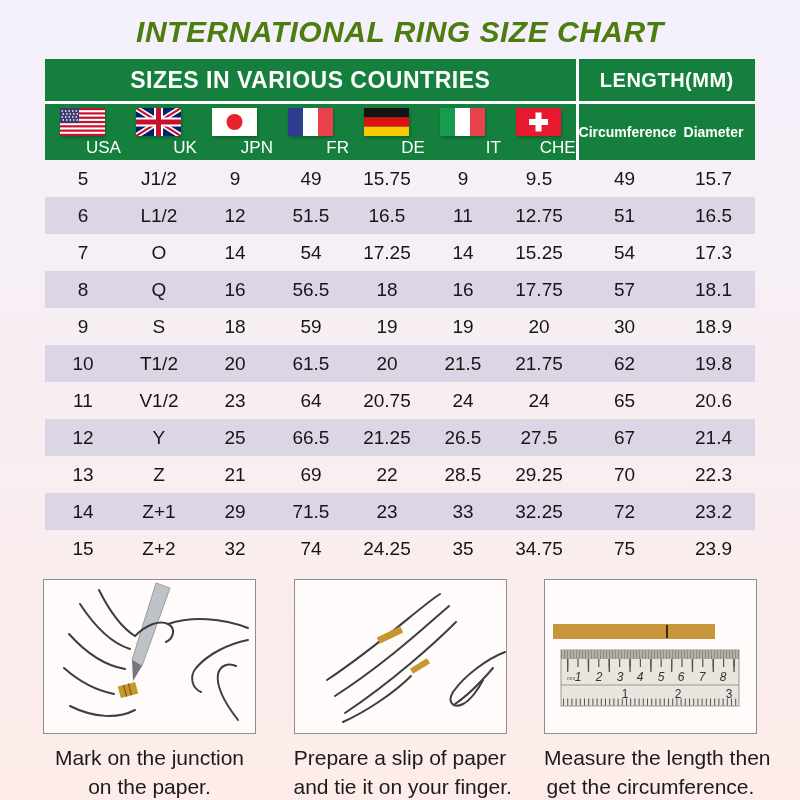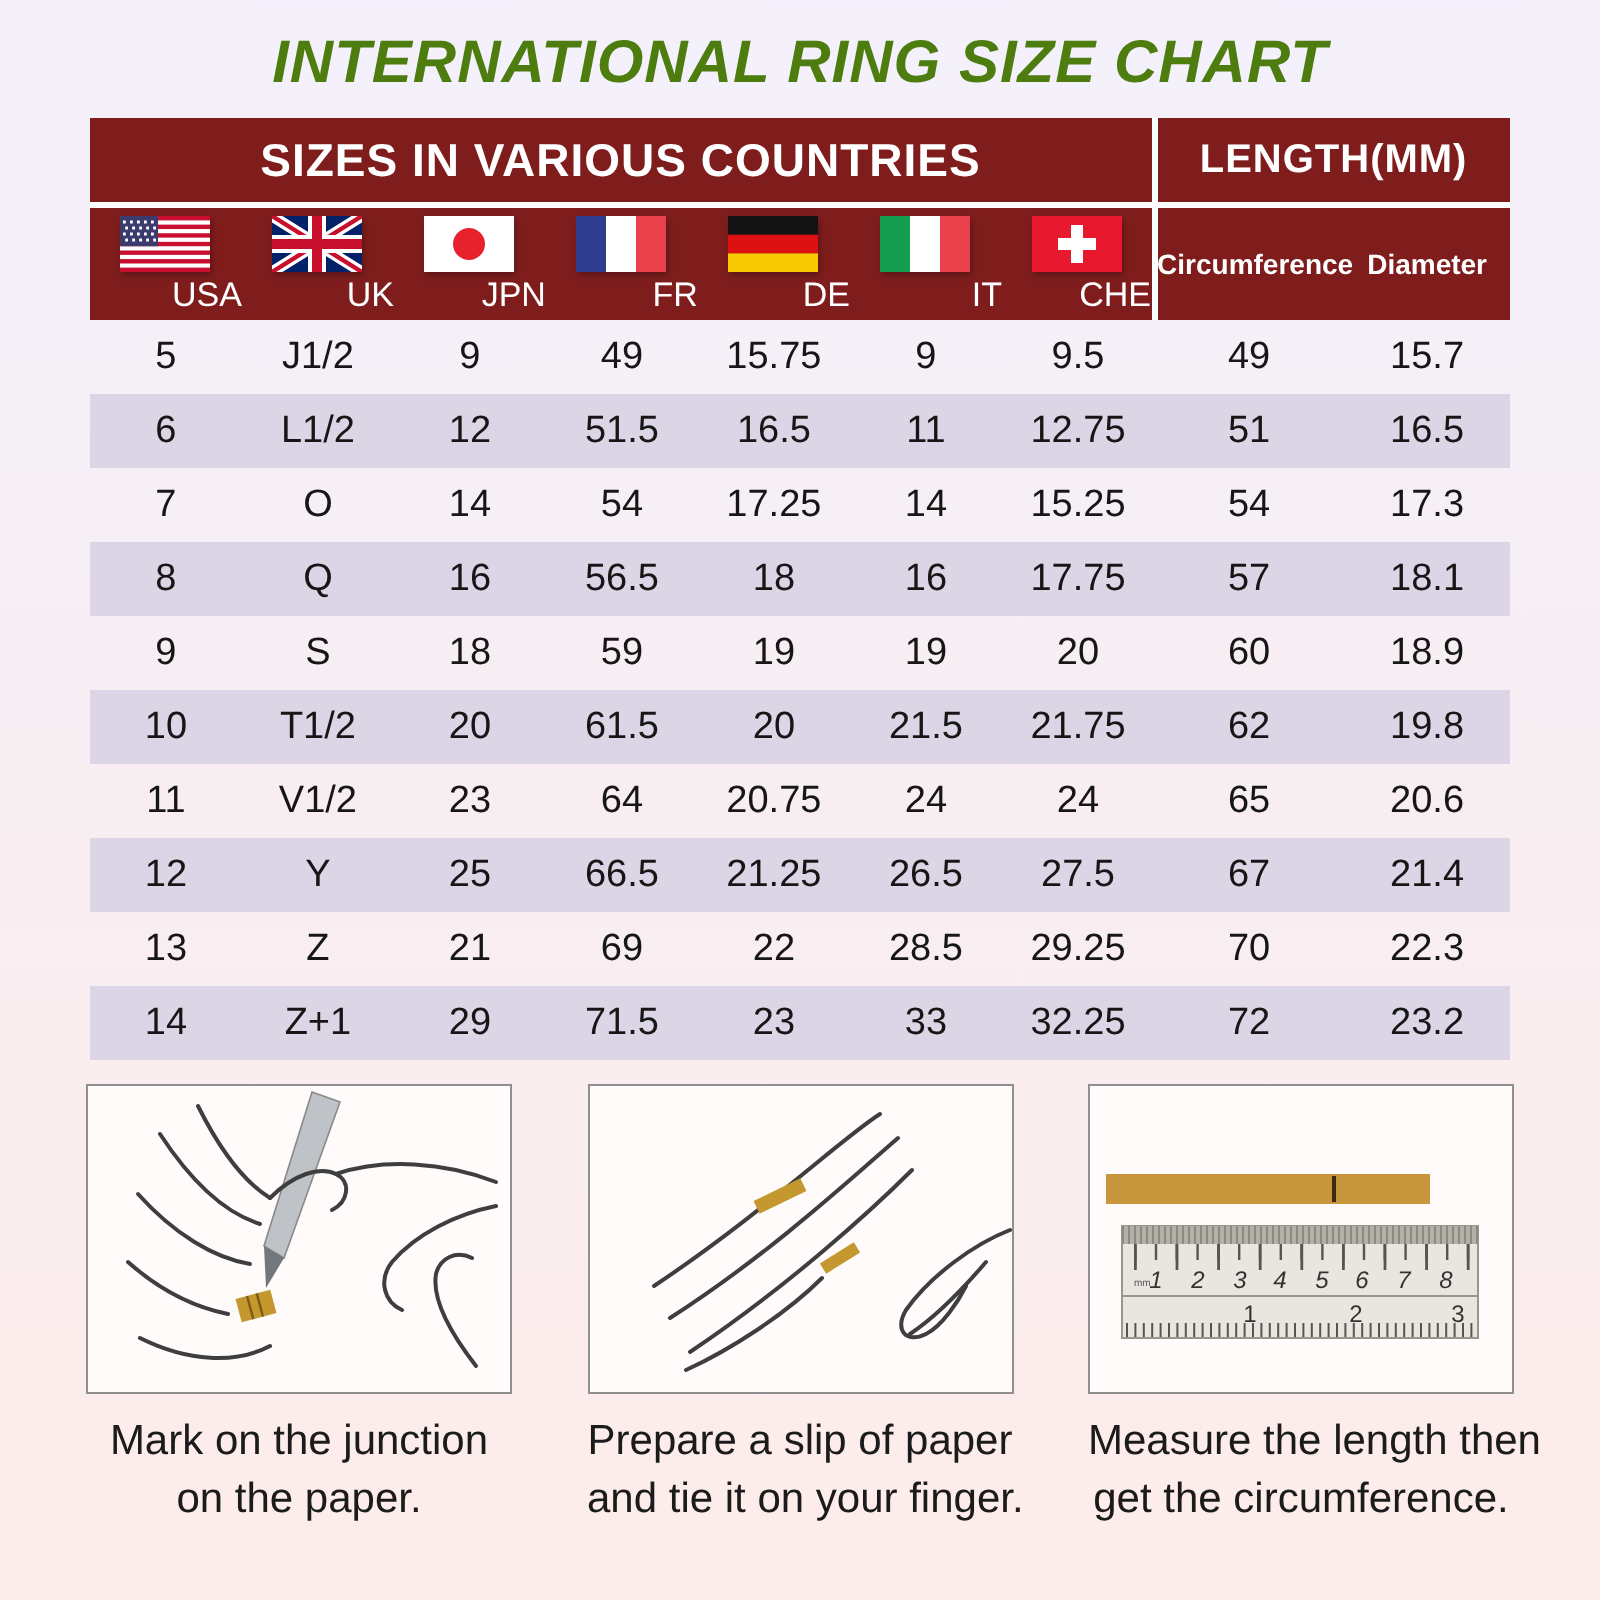--- a/index.html
+++ b/index.html
@@ -21,21 +21,21 @@
   table.size-chart{
     width:710px;
     margin:10px auto 0;
     border-collapse:collapse;
     table-layout:fixed;
   }
   table.size-chart col.c-country{width:76px;}
   table.size-chart col.c-circ{width:95px;}
   table.size-chart col.c-diam{width:83px;}
   thead th{
-    background:#7f1d1d;
+    background:#15803d;
     color:#fff;
     font-weight:bold;
     padding:0;
   }
   th.hdr-countries{
     font-size:23px;
     letter-spacing:.5px;
     height:42px;
     border-bottom:3px solid #fff;
   }
@@ -242,21 +242,21 @@
         <td>18.1</td>
       </tr>
       <tr>
         <td>9</td>
         <td>S</td>
         <td>18</td>
         <td>59</td>
         <td>19</td>
         <td>19</td>
         <td>20</td>
-        <td>60</td>
+        <td>30</td>
         <td>18.9</td>
       </tr>
       <tr class="shaded">
         <td>10</td>
         <td>T1/2</td>
         <td>20</td>
         <td>61.5</td>
         <td>20</td>
         <td>21.5</td>
         <td>21.75</td>
@@ -299,20 +299,31 @@
       <tr class="shaded">
         <td>14</td>
         <td>Z+1</td>
         <td>29</td>
         <td>71.5</td>
         <td>23</td>
         <td>33</td>
         <td>32.25</td>
         <td>72</td>
         <td>23.2</td>
+      </tr>
+      <tr>
+        <td>15</td>
+        <td>Z+2</td>
+        <td>32</td>
+        <td>74</td>
+        <td>24.25</td>
+        <td>35</td>
+        <td>34.75</td>
+        <td>75</td>
+        <td>23.9</td>
       </tr>
     </tbody>
 </table>
 
 <div class="instructions">
 
   <div class="instruction-col">
     <div class="figure-box">
       <svg viewBox="0 0 211 153">
         <polygon points="112,3 126,8 98,86 88,80" fill="#BFC3C7" stroke="#8A8A8A" stroke-width="0.8"></polygon>

